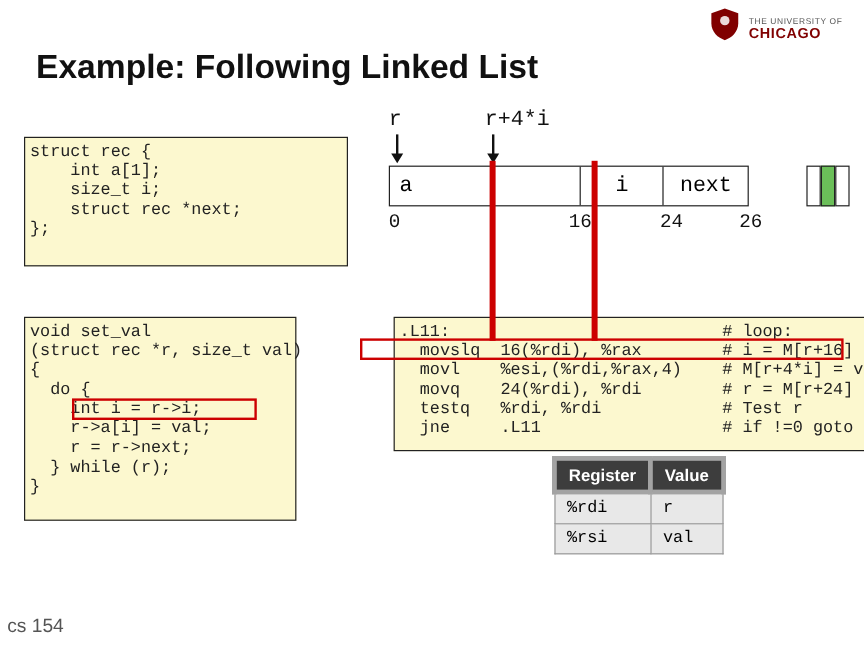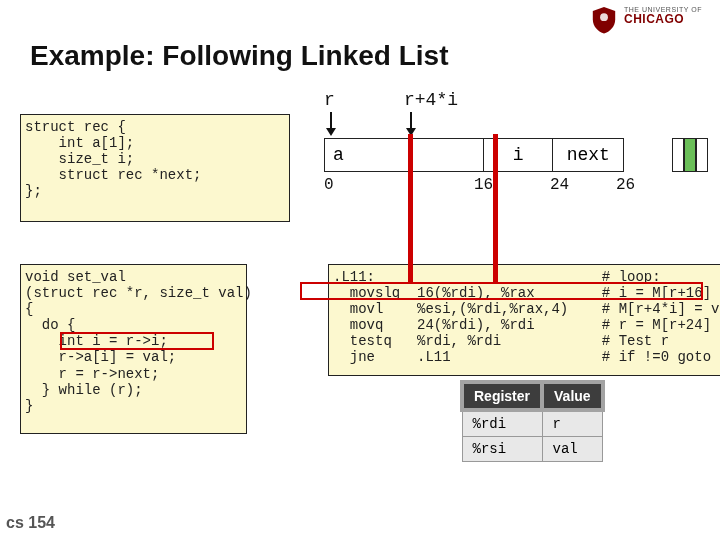--- a/index.html
+++ b/index.html
@@ -19,28 +19,27 @@
     font-size: 28px;
     font-weight: 700;
     color: #111;
   }
   .footer {
     position: absolute;
     bottom: 8px;
     left: 6px;
     font-size: 16px;
     color: #555;
-    font-weight: bold;
   }
   .logo {
     position: absolute;
     top: 6px;
     right: 18px;
     display: flex;
-    align-items: flex-start;
+    align-items: flex-end;
     gap: 6px;
   }
   .logo-seal {
     width: 28px;
     height: 28px;
     fill: #800000;
   }
   .logo-text {
     display: flex;
     flex-direction: column;

